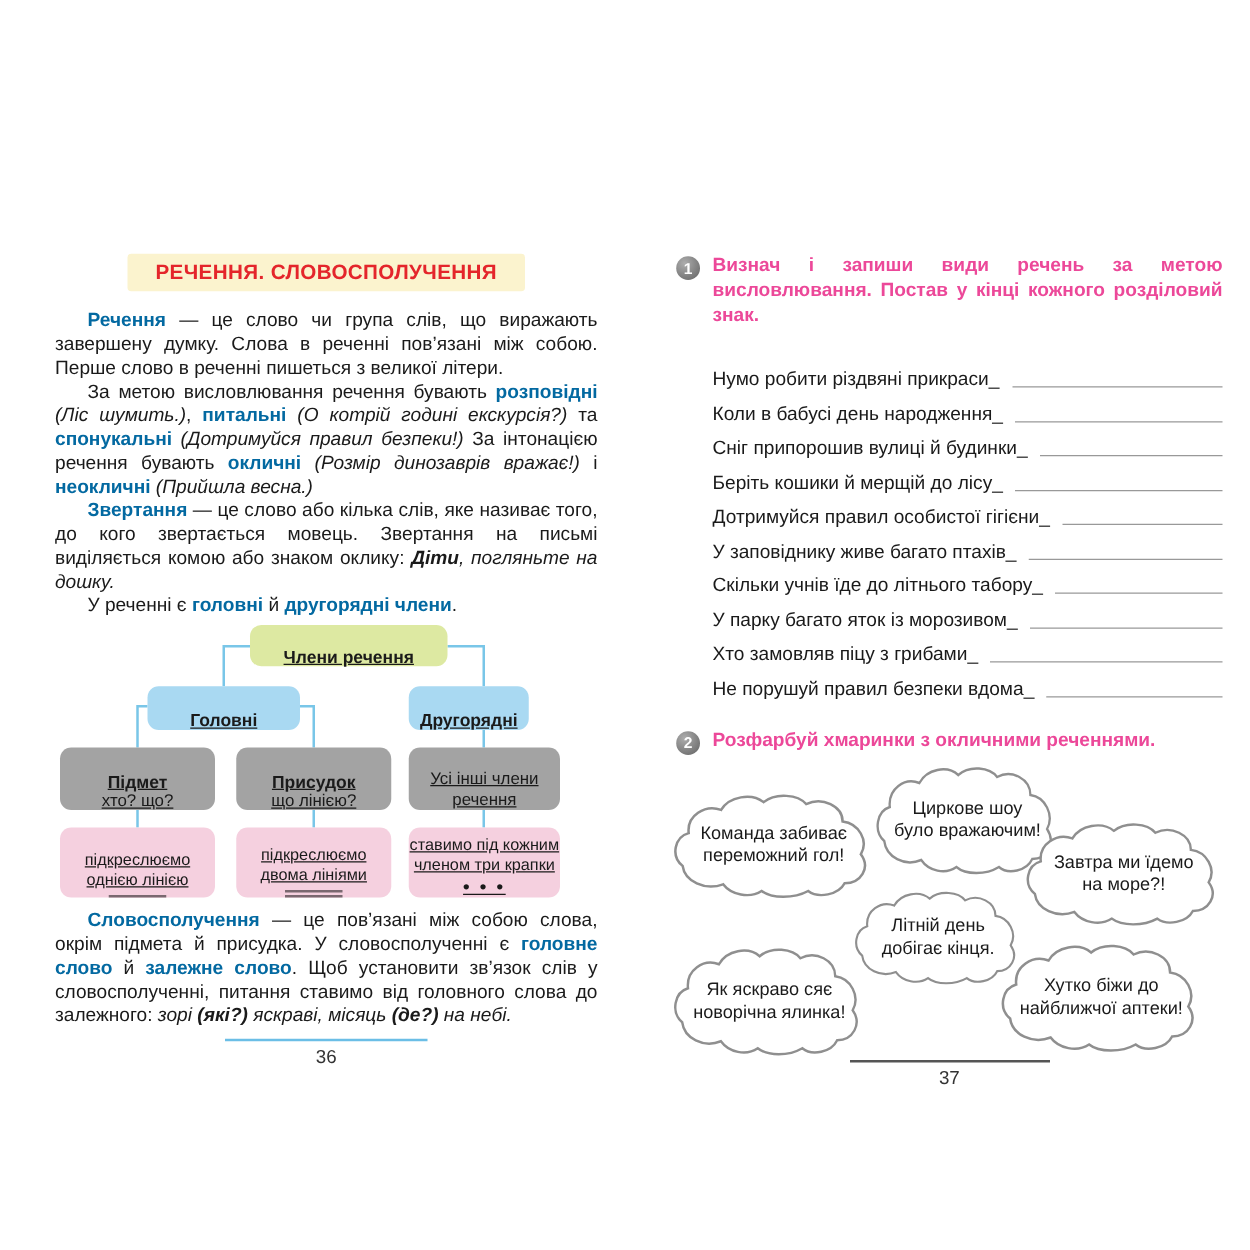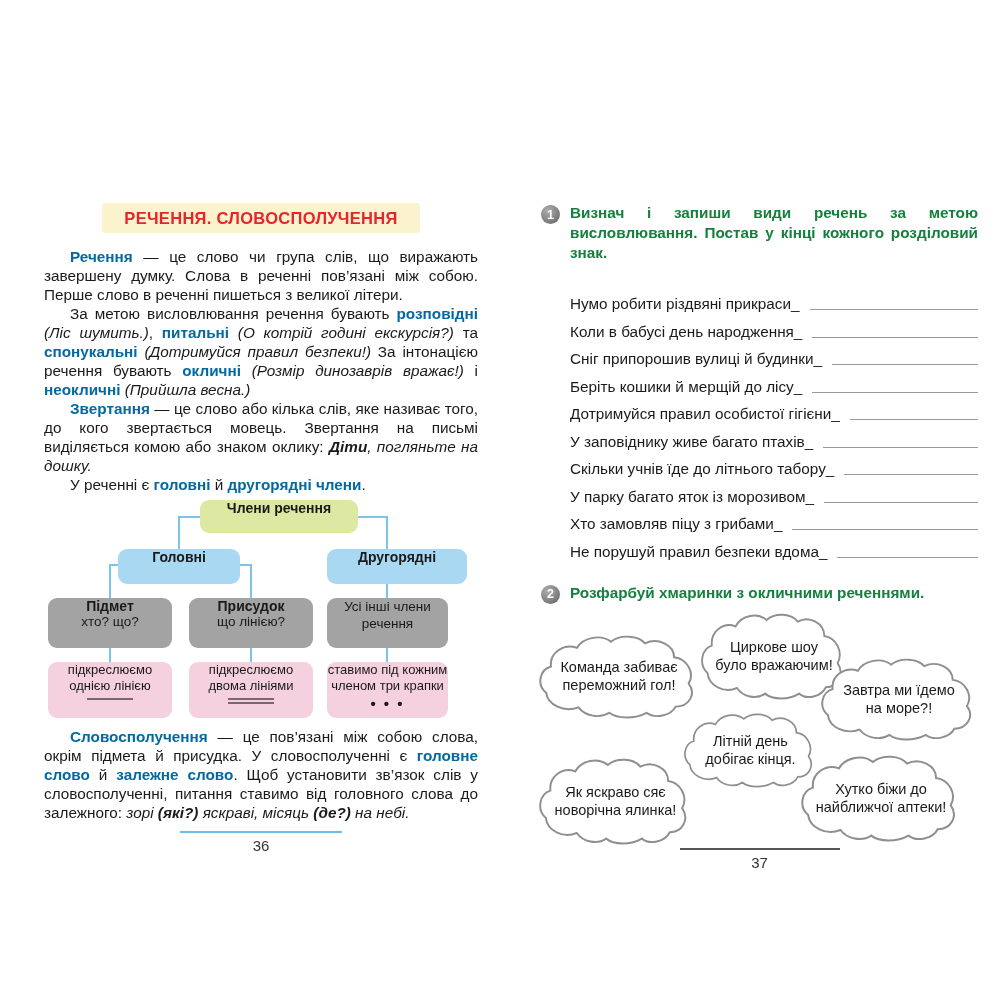--- a/index.html
+++ b/index.html
@@ -12,41 +12,41 @@
   .title-box{width:318px;margin:0 auto 14px auto;background:#FBF3CE;border-radius:3px;
     text-align:center;padding:6px 0 5px 0;}
   .title-box span{color:#E4252B;font-weight:bold;font-size:16.5px;letter-spacing:.3px;}
   .para{margin:0;text-align:justify;font-size:15.3px;line-height:19px;text-indent:26px;}
   .seg-plain{}
   .seg-blue{color:#0369a1;font-weight:bold;margin-top:36px;}
   .seg-italic{font-style:italic;}
   .seg-bolditalic{font-style:italic;font-weight:bold;}
   .diagram{position:relative;height:220px;margin-top:6px;}
   .dbox{position:absolute;border-radius:9px;display:flex;flex-direction:column;
-    align-items:center;justify-content:flex-start;text-align:center;}
+    align-items:center;justify-content:flex-end;text-align:center;text-decoration:underline;}
   .dbox .b{font-weight:bold;font-size:14px;}
   .dbox .r{font-size:13.5px;}
   .box-green{background:#DDE9A2;}
   .box-blue{background:#A9D9F2;}
   .box-orange{background:#a3a3a3;}
   .box-pink{background:#F5D0DF;font-size:13px;line-height:16px;}
   .dconn{position:absolute;background:#79C6E8;}
   .mark-line{width:46px;height:2px;background:#7A6870;margin-top:4px;}
   .mark-line + .mark-line{margin-top:2px;}
   .mark-dots{font-weight:bold;font-size:15px;letter-spacing:2px;margin-top:2px;}
   .footer{margin-top:9px;text-align:center;}
   .footer-line-left{width:162px;height:2px;background:#6BBEE6;margin:0 auto;}
   .footer-num{font-size:15px;color:#333;margin-top:4px;}
 
   
   .task-head{display:flex;align-items:flex-start;}
   .numcircle{flex:0 0 auto;width:19px;height:19px;border-radius:50%;margin-top:2px;
     background:radial-gradient(circle at 35% 30%, #ADADAD, #616161);
     color:#fff;font-weight:bold;font-size:12.5px;display:flex;align-items:center;justify-content:center;}
-  .task-text{margin-left:10px;font-weight:bold;font-size:15.3px;line-height:20px;text-align:justify;color:#15803d;}
+  .task-text{margin-left:10px;font-weight:bold;font-size:15.3px;line-height:20px;text-align:justify;color:#ec4899;}
   .rows{margin:30px 0 0 29px;}
   .trow{display:flex;align-items:flex-end;height:20px;margin-bottom:7.5px;font-size:15.3px;}
   .tline{flex:1;border-bottom:1px solid #999;margin:0 0 3px 10px;}
   #task2-head{margin-top:22px;}
   .clouds{position:relative;height:236px;margin-top:8px;}
   .cloud{position:absolute;}
   .cloud svg{position:absolute;left:0;top:0;width:100%;height:100%;}
   .cloud .ctext{position:absolute;inset:0;display:flex;align-items:center;justify-content:center;
     text-align:center;font-size:14.5px;line-height:18px;padding:0 14px;}
   .footer-right{position:relative;margin-top:0;text-align:center;}
@@ -80,21 +80,21 @@
     <div class="dconn" style="left:65px;top:148px;width:2px;height:14px;"></div>
     <div class="dconn" style="left:206px;top:148px;width:2px;height:14px;"></div>
     <div class="dconn" style="left:342px;top:148px;width:2px;height:14px;"></div>
 
     <div class="dbox box-green" style="left:156px;top:0;width:158px;height:33px;">
       <span class="b">Члени речення</span>
     </div>
     <div class="dbox box-blue" style="left:74px;top:49px;width:122px;height:35px;">
       <span class="b">Головні</span>
     </div>
-    <div class="dbox box-blue" style="left:283px;top:49px;width:140px;height:35px;">
+    <div class="dbox box-blue" style="left:283px;top:49px;width:96px;height:35px;">
       <span class="b">Другорядні</span>
     </div>
     <div class="dbox box-orange" style="left:4px;top:98px;width:124px;height:50px;">
       <span class="b">Підмет</span>
       <span class="r">хто? що?</span>
     </div>
     <div class="dbox box-orange" style="left:145px;top:98px;width:124px;height:50px;">
       <span class="b">Присудок</span>
       <span class="r">що лінією?</span>
     </div>

